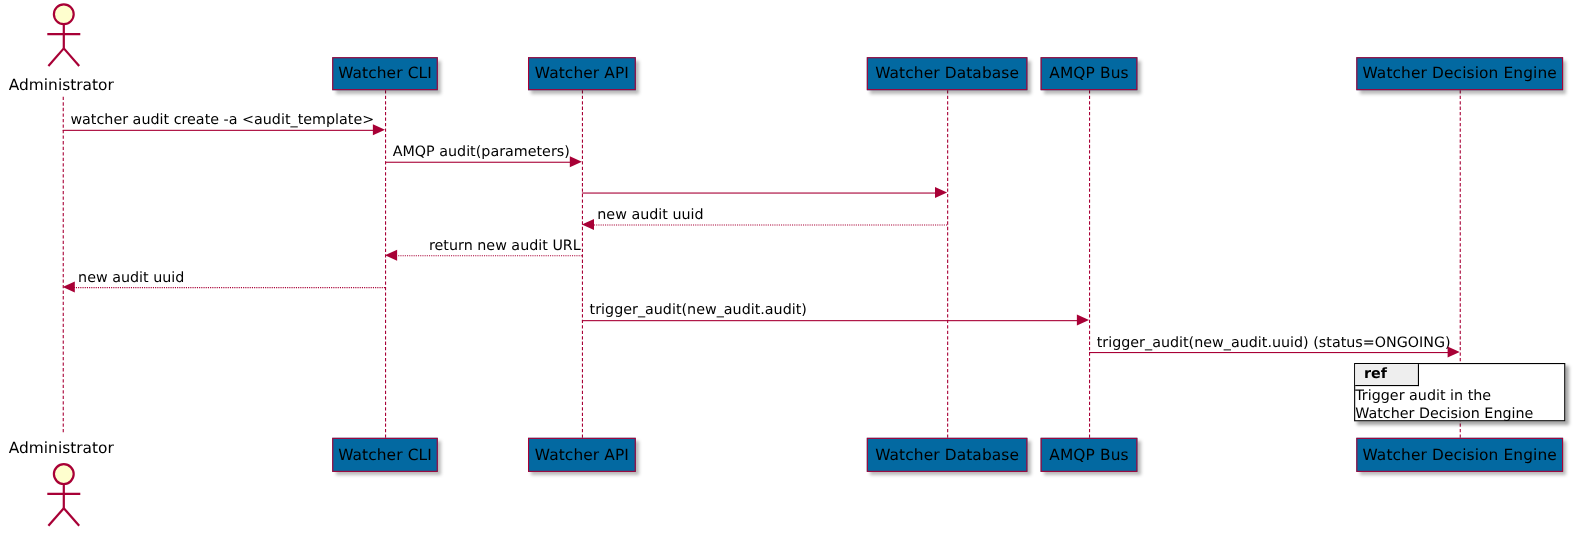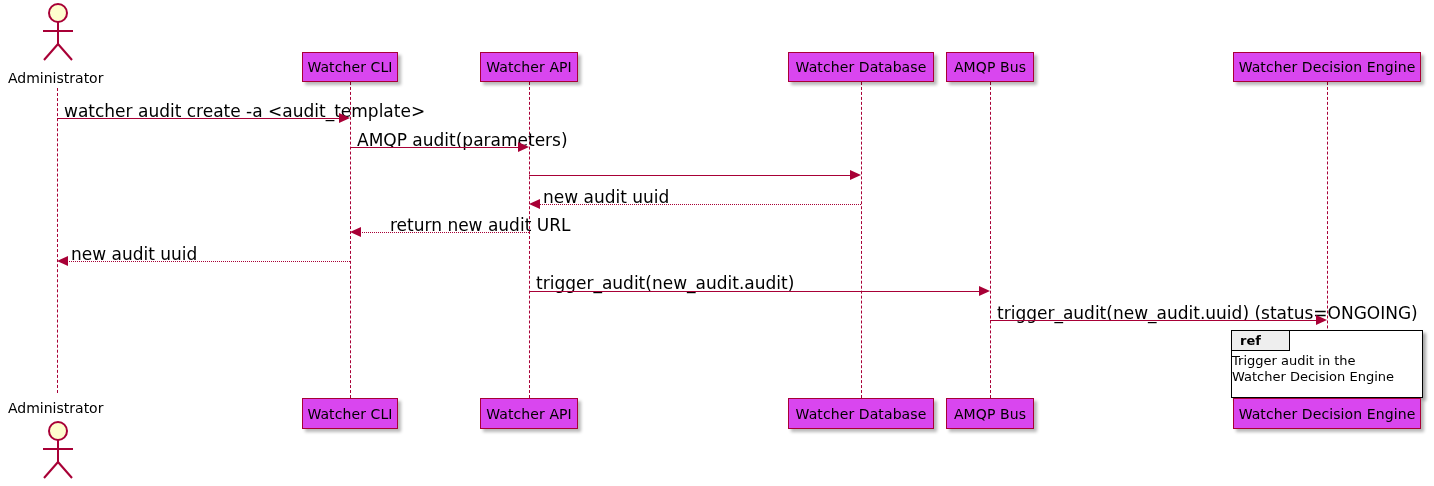--- a/index.html
+++ b/index.html
@@ -13,21 +13,21 @@
     height: 486px;
     background: #ffffff;
     font-family: "DejaVu Sans", sans-serif;
     overflow: hidden;
   }
 
   
   .participant {
     position: absolute;
     box-sizing: border-box;
-    background: #d946ef;
+    background: #0369a1;
     border: 1.5px solid #A80036;
     color: #000000;
     font-size: 14px;
     line-height: 1;
     display: flex;
     align-items: center;
     justify-content: center;
     white-space: nowrap;
     box-shadow: 3px 3px 3px rgba(0,0,0,0.28);
     letter-spacing: 0.1px;
@@ -53,21 +53,21 @@
   .msg-line {
     position: absolute;
     height: 0;
     border-top: 1.5px solid #A80036;
   }
   .msg-line.dotted {
     border-top: 1.5px dotted #A80036;
   }
   .msg-label {
     position: absolute;
-    font-size: 17px;
+    font-size: 13px;
     color: #000000;
     white-space: nowrap;
     line-height: 1;
   }
   .arrow-head {
     position: absolute;
     width: 0; height: 0;
   }
   .arrow-head.right {
     border-top: 5px solid transparent;
@@ -175,21 +175,21 @@
   <div class="arrow-head left" style="left:57px; top:256px;"></div>
 
   <div class="msg-label" style="left:536px; top:275px;">trigger_audit(new_audit.audit)</div>
   <div class="msg-line" style="left:529px; top:291px; width:452px;"></div>
   <div class="arrow-head right" style="left:979px; top:286px;"></div>
 
   <div class="msg-label" style="left:997px; top:305px;text-align:center;">trigger_audit(new_audit.uuid) (status=ONGOING)</div>
   <div class="msg-line" style="left:990px; top:320px; width:327px;"></div>
   <div class="arrow-head right" style="left:1316px; top:315px;"></div>
 
-  <div class="ref-box" style="left:1231px; top:330px; width:192px; height:68px;">
+  <div class="ref-box" style="left:1231px; top:330px; width:192px; height:53px;">
     <div class="ref-tab" style="width:58px;"></div>
     <div class="ref-tab-label">ref</div>
     <div class="ref-body">
       <div>Trigger audit in the</div>
       <div>Watcher Decision Engine</div>
     </div>
   </div>
 
   <div class="participant" style="left:302px; top:398px; width:96px; height:31px;">
     <span>Watcher CLI</span>

